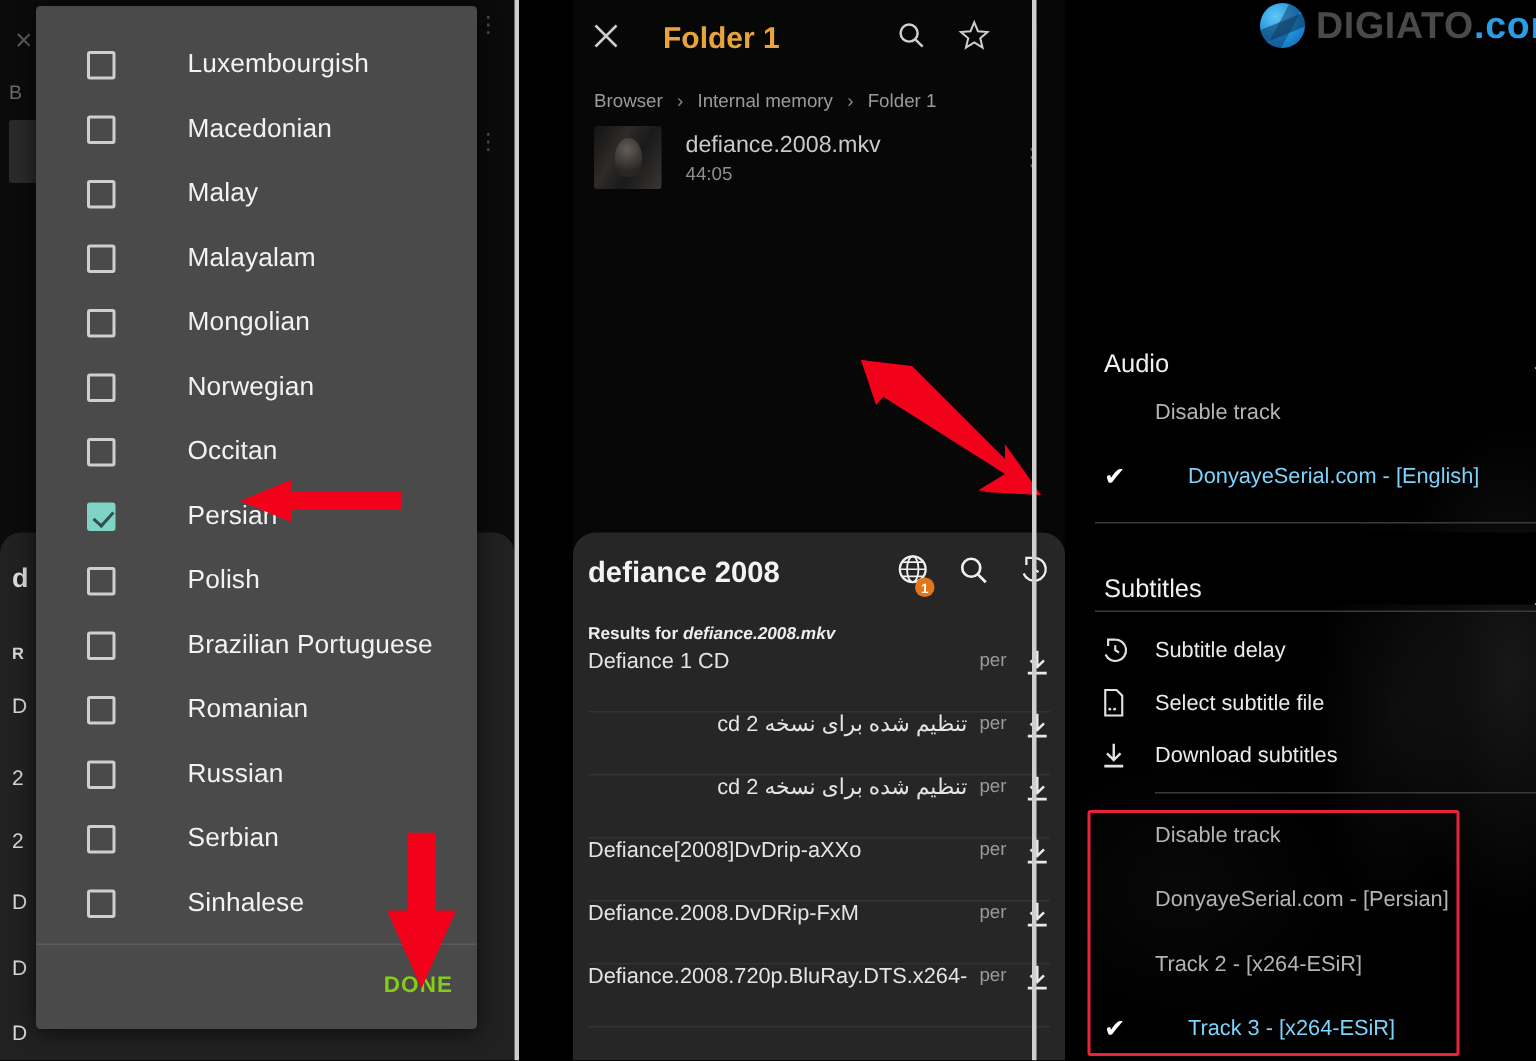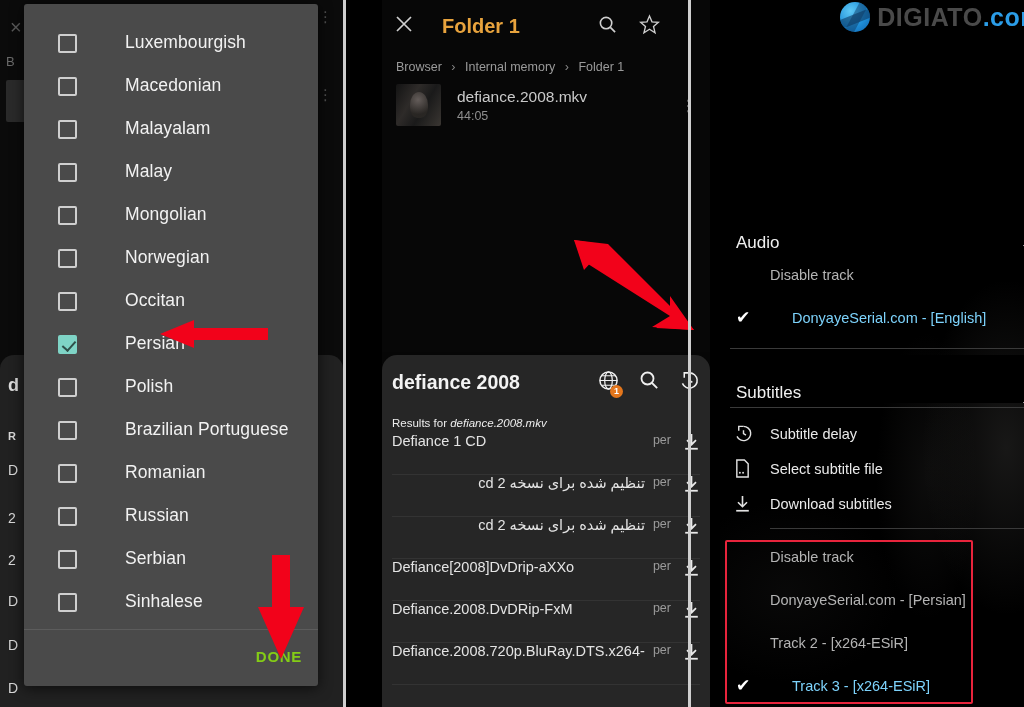--- a/index.html
+++ b/index.html
@@ -61,21 +61,21 @@
   .kebab{ color:#5e5e5e; font-size:16px; line-height:5px; }
 
   
   .p2-sheet{ position:absolute; left:0; right:0; top:355px; bottom:0; background:#262626; border-top-left-radius:15px; border-top-right-radius:15px; padding:0 10px; }
   .sheet-head{ display:flex; align-items:center; height:54px; }
   .sheet-title{ color:#f3f3f3; font-size:19.5px; font-weight:bold; flex:1 1 auto; }
   .sheet-acts{ display:flex; align-items:center; gap:20px; }
   .badge-wrap{ position:relative; display:inline-block; }
   .badge{ position:absolute; right:-4px; bottom:-3px; width:13px; height:13px; border-radius:50%; background:#e3761c;
           color:#fff; font-size:9px; font-weight:bold; display:flex; align-items:center; justify-content:center; }
-  .results-for{ color:#ededed; font-size:11.5px; font-weight:normal; padding:8px 0 4px 0; }
+  .results-for{ color:#ededed; font-size:11.5px; font-weight:bold; padding:8px 0 4px 0; }
   .results-for i{ font-style:italic; }
   .sub-row{ display:flex; height:42px; border-bottom:1px solid #333333; }
   .sub-name{ flex:1 1 auto; color:#e4e4e4; font-size:14.5px; white-space:nowrap; overflow:hidden; }
   .sub-name.rtl{ direction:rtl; text-align:right; unicode-bidi:isolate; }
   .sub-lang{ color:#9b9b9b; font-size:12.5px; margin:0 12px 0 8px; flex:0 0 auto; }
   .dl{ flex:0 0 auto; color:#e9e9e9; }
   
   .arrow-dl{ position:absolute; left:538px; top:595px; width:120px; height:90px; z-index:50; }
 
   
@@ -141,25 +141,25 @@
           <div class="lang-row">
             <span class="cbx"></span>
             <span class="lang-label">Luxembourgish</span>
           </div>
           <div class="lang-row">
             <span class="cbx"></span>
             <span class="lang-label">Macedonian</span>
           </div>
           <div class="lang-row">
             <span class="cbx"></span>
+            <span class="lang-label">Malay</span>
+          </div>
+          <div class="lang-row">
+            <span class="cbx"></span>
             <span class="lang-label">Malayalam</span>
-          </div>
-          <div class="lang-row">
-            <span class="cbx"></span>
-            <span class="lang-label">Malay</span>
           </div>
           <div class="lang-row">
             <span class="cbx"></span>
             <span class="lang-label">Mongolian</span>
           </div>
           <div class="lang-row">
             <span class="cbx"></span>
             <span class="lang-label">Norwegian</span>
           </div>
           <div class="lang-row">

